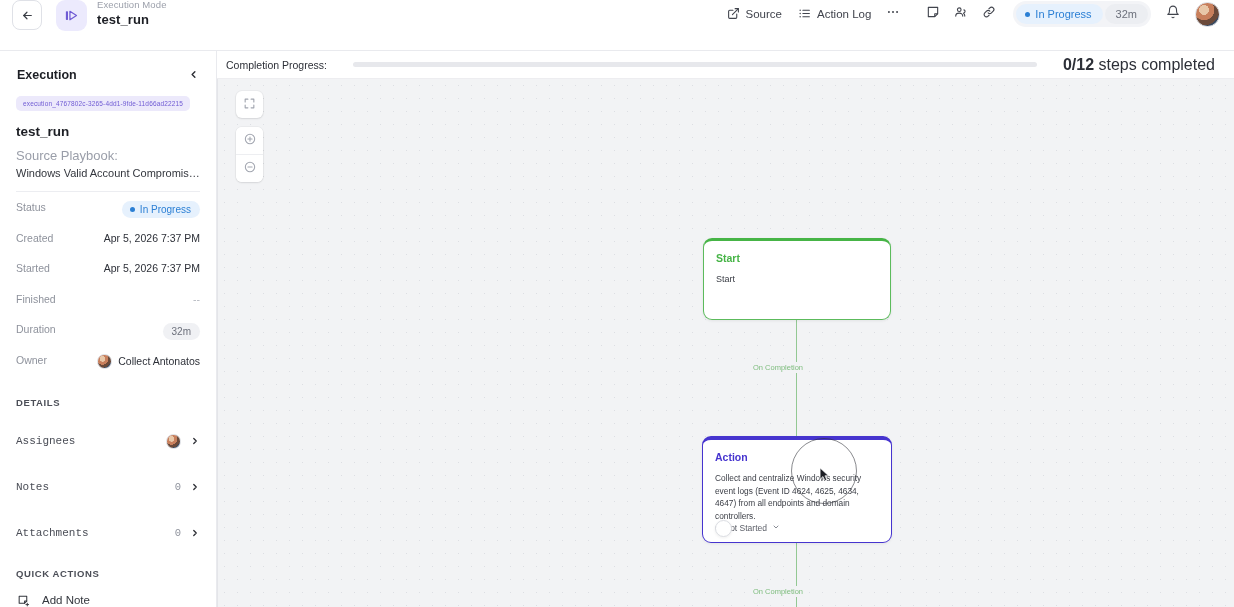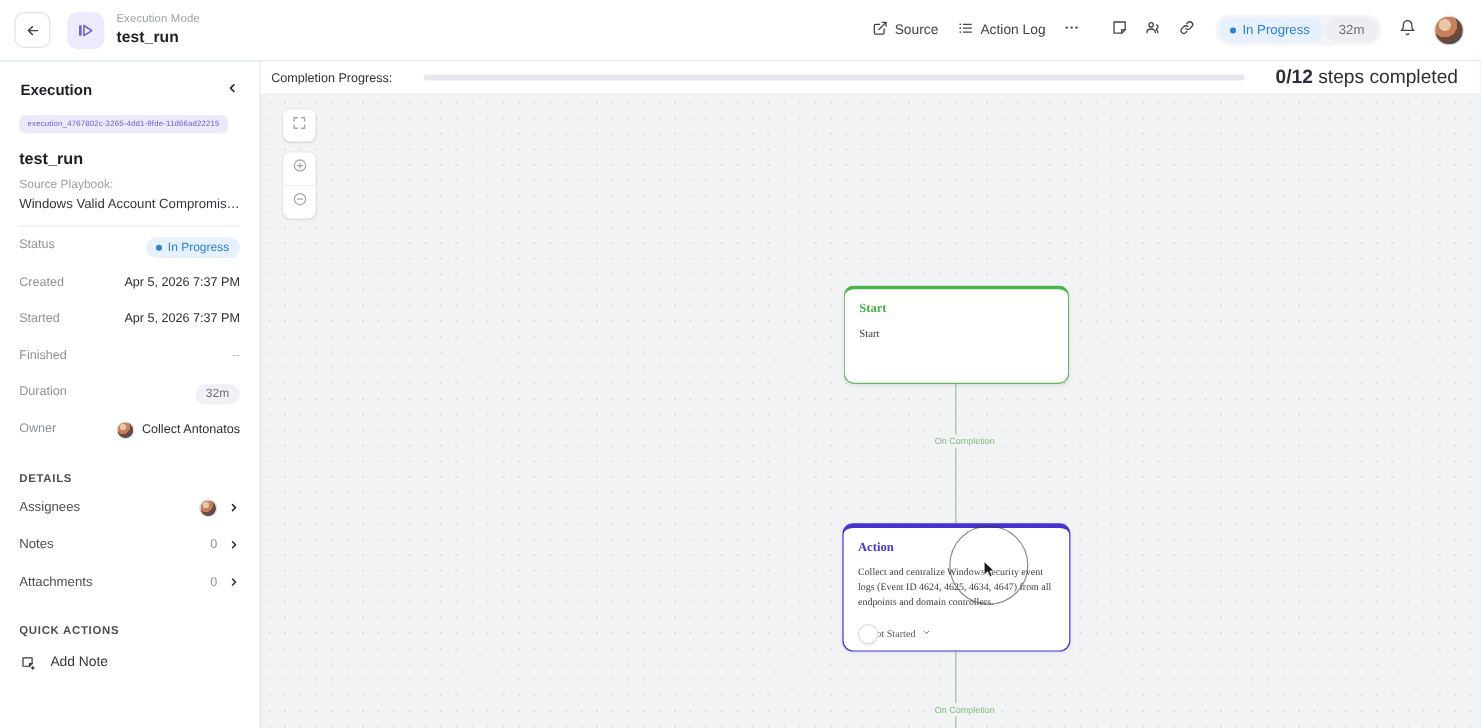--- a/index.html
+++ b/index.html
@@ -8,21 +8,21 @@
     font-family: "Liberation Sans", sans-serif;
     background: #ffffff;
     overflow: hidden;
     color: #22242a;
     -webkit-font-smoothing: antialiased;
   }
 
   
   .topbar {
     height: 51px; width: 1234px;
-    display: flex; align-items: center;
+    display: flex; align-items: flex-start;
     padding: 0 14px 0 12px;
     border-bottom: 1px solid #e9eaee;
     background: #fff;
     position: relative;
   }
   .back-btn {
     width: 30px; height: 30px;
     border: 1px solid #dfe1e7; border-radius: 8px;
     display: flex; align-items: center; justify-content: center;
     background: #fff; cursor: pointer; flex: 0 0 auto;
@@ -96,21 +96,21 @@
   .sb-collapse { cursor: pointer; color: #2b2d33; display: flex; }
 
   .exec-id {
     display: inline-block;
     background: #ece9fb; color: #6f5bd4;
     font-size: 6.5px; letter-spacing: .15px;
     padding: 4px 7px; border-radius: 5px;
     white-space: nowrap; max-width: 100%; overflow: hidden;
   }
   .exec-name { font-size: 13.5px; font-weight: 700; margin-top: 9px; color: #1d1f25; }
-  .sp-label { font-size: 10px; color: #9a9ea9; margin-top: 9px; }
+  .sp-label { font-size: 13px; color: #9a9ea9; margin-top: 9px; }
   .sp-value { font-size: 11px; color: #33363d; margin-top: 4px; white-space: nowrap; overflow: hidden; text-overflow: ellipsis; }
 
   .divider { height: 1px; background: #ecedf1; margin: 12px 0 0 0; }
 
   .kv-row {
     display: flex; align-items: flex-start; justify-content: space-between;
     height: 21.5px; margin-top: 9px;
   }
   .kv-key { font-size: 10.5px; color: #8e929c; }
   .kv-val { font-size: 10.5px; color: #2d3038; display:flex; align-items:center; gap:6px; }
@@ -124,21 +124,21 @@
     background: #f0f1f4; color: #6c707b; font-size: 10px;
     border-radius: 999px; padding: 3px 9px;
   }
 
   .section-title {
     font-size: 9.5px; font-weight: 700; color: #4b4e57;
     letter-spacing: .6px; margin-top: 22px; margin-bottom: 2px;
   }
   .det-row {
     display: flex; align-items: center; justify-content: space-between;
-    height: 26px; cursor: pointer; margin-top: 5px;
+    height: 26px; cursor: pointer; margin-top: 20px; font-family: Liberation Mono, monospace;
   }
   .det-label { font-size: 11px; color: #4b4e57; }
   .det-right { display: flex; align-items: center; gap: 9px; }
   .det-count { font-size: 10.5px; color: #8e929c; }
   .chev { color: #2b2d33; display: flex; }
 
   .qa-row {
     display: flex; align-items: center; gap: 11px;
     height: 26px; margin-top: 8px; cursor: pointer;
   }
@@ -179,21 +179,20 @@
   .cc-group { display: flex; flex-direction: column; gap: 0; }
   .cc-group .cc-btn { border-radius: 0; box-shadow: none; }
   .cc-group { border-radius: 6px; overflow: hidden; background:#fff;
     box-shadow: 0 1px 2px rgba(20,22,30,.10), 0 0 0 1px rgba(20,22,30,.03); }
   .cc-sep { height: 1px; background: #edeef1; }
 
   
   .node {
     position: absolute; background: #fff; border-radius: 9px;
     box-shadow: 0 1px 3px rgba(22,24,32,.07);
-    font-family: Liberation Serif, serif;
   }
   .node-start {
     left: 485px; top: 159px; width: 188px; height: 82px;
     border: 1.3px solid #5cbb5c; border-top: 3.5px solid #46b446;
     border-radius: 9px;
   }
   .node-action1 {
     left: 484px; top: 357px; width: 190px; height: 107px;
     border: 1.8px solid #4634cf; border-top: 4px solid #4634cf;
     border-radius: 9px;
@@ -215,21 +214,21 @@
   .ns-dot { width: 4px; height: 4px; border-radius: 50%; background: #a9adb6; }
 
   .edge {
     position: absolute; width: 1.4px; background: #93c893; left: 578px;
   }
   .edge-1 { top: 241px; height: 116px; }
   .edge-2 { top: 464px; height: 93px; }
   .edge-label {
     position: absolute; font-size: 7.5px; color: #7fbd7f;
     background: #f2f3f5; padding: 1px 4px; white-space: nowrap;
-    transform: translateX(-50%); left: 586px;
+    transform: translateX(-50%); left: 560px;
   }
   .edge-label-1 { top: 283px; }
   .edge-label-2 { top: 507px; }
 
   
   .cursor-ring {
     position: absolute; left: 573px; top: 359px;
     width: 66px; height: 66px; border-radius: 50%;
     border: 1.6px solid rgba(40,42,50,.55);
     pointer-events: none; z-index: 20;

